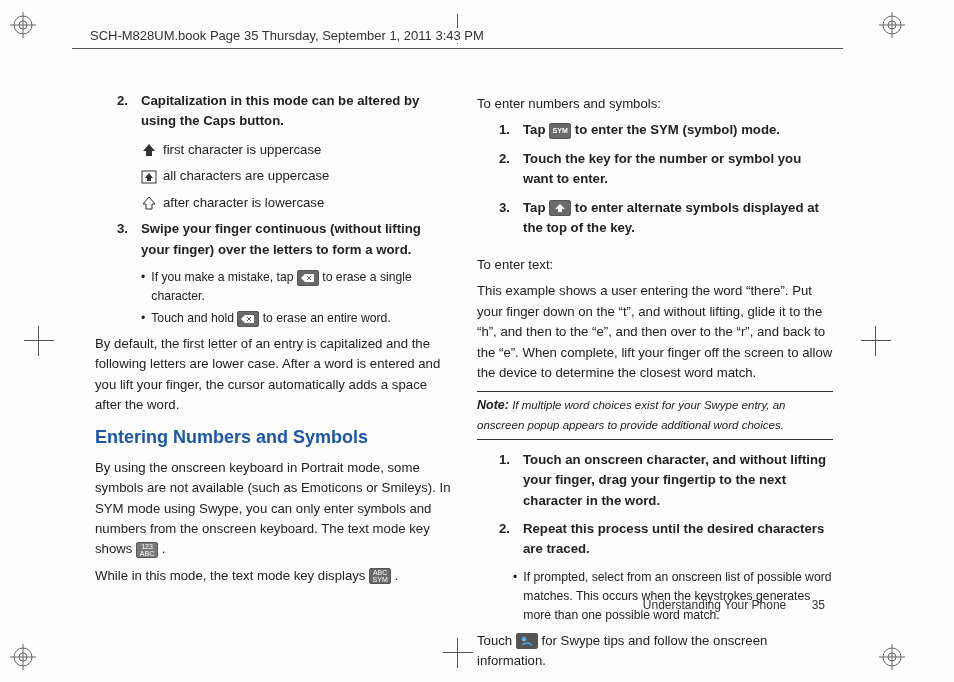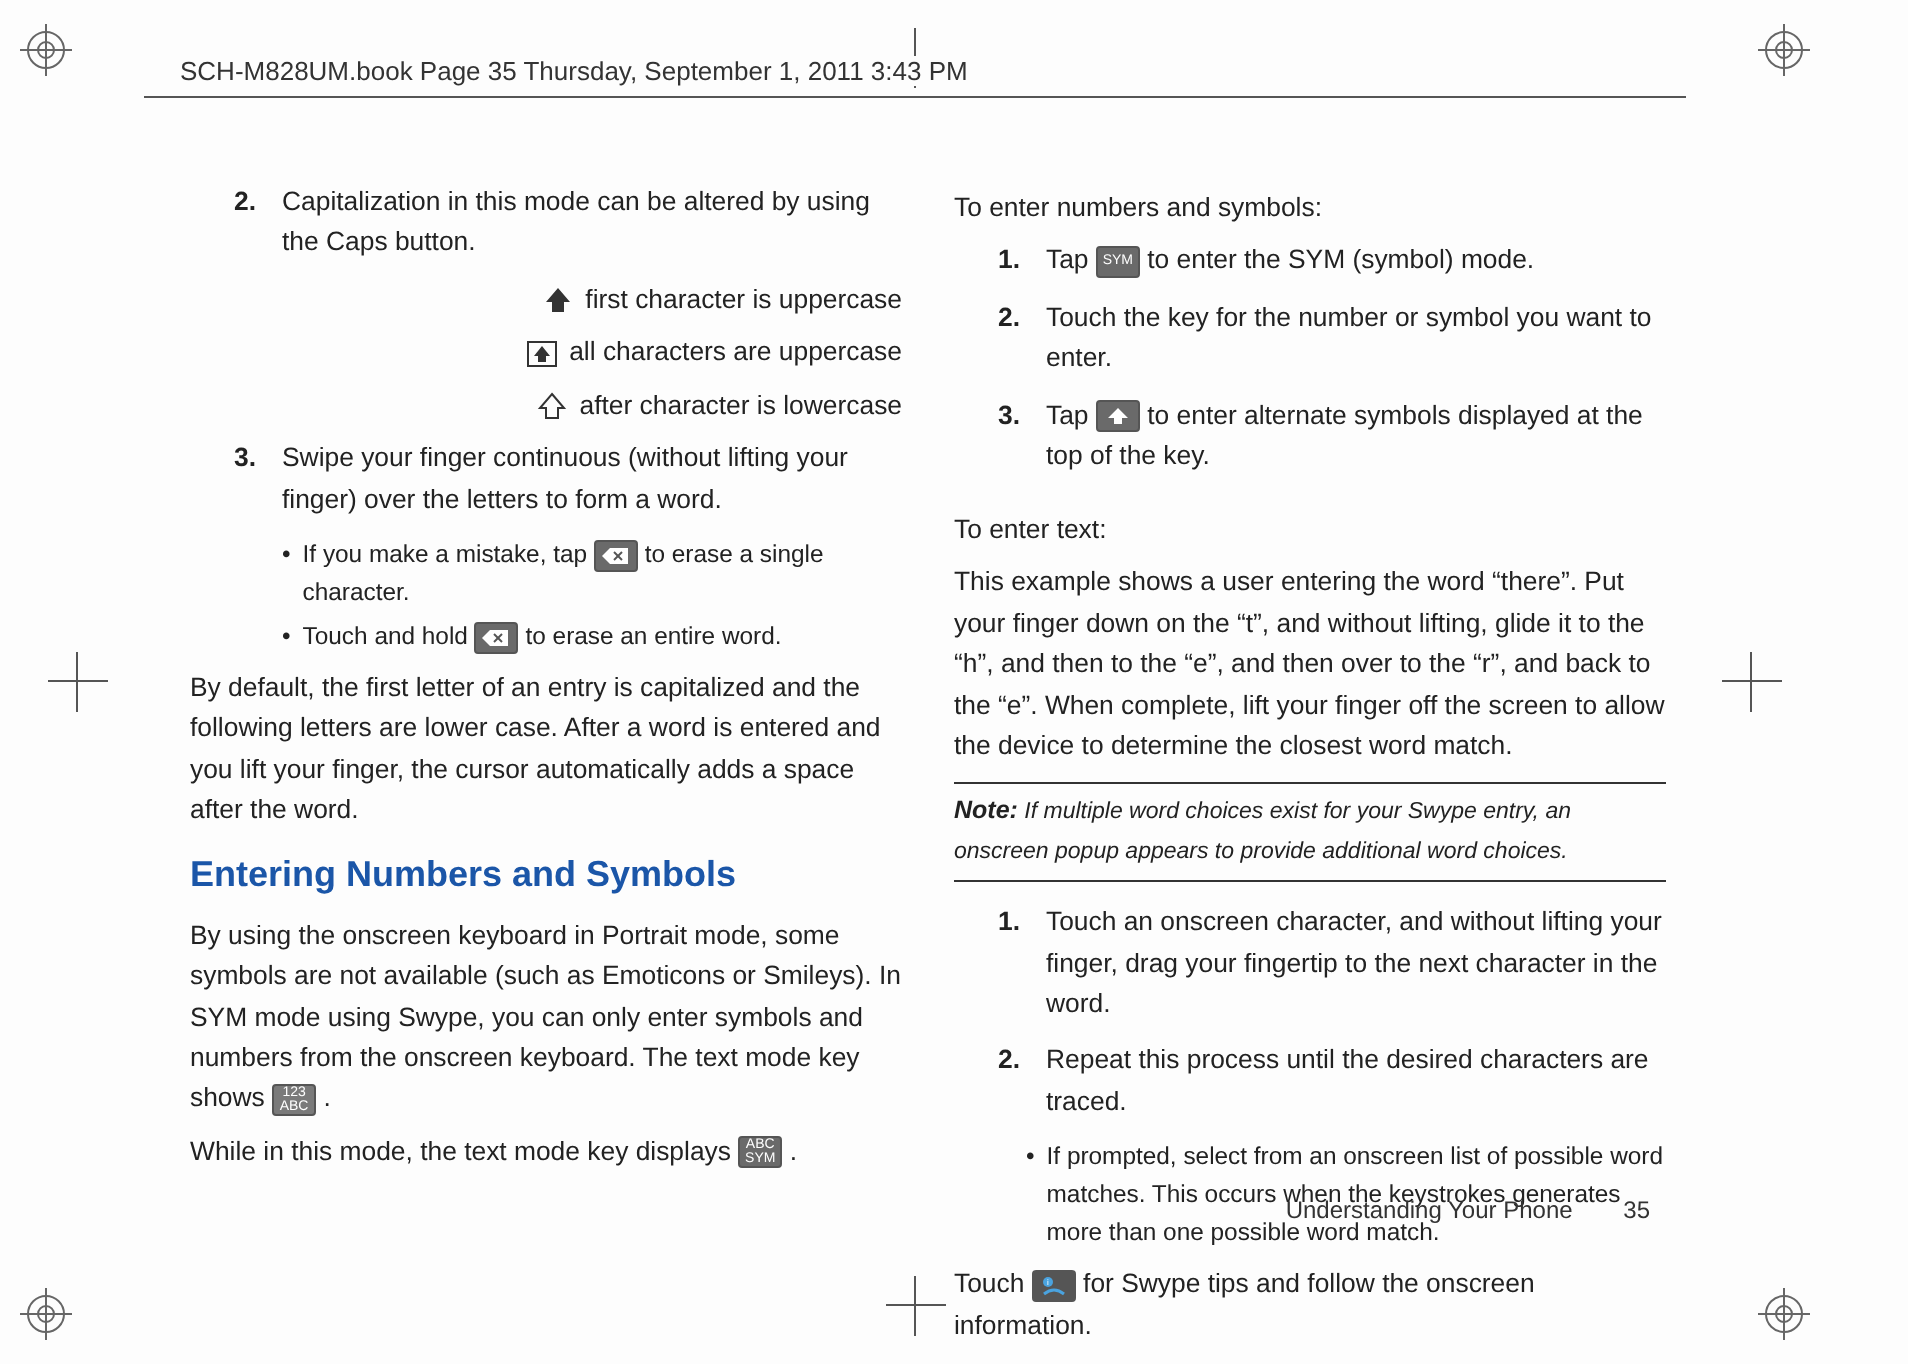--- a/index.html
+++ b/index.html
@@ -23,24 +23,24 @@
   .cross.rm { right: 24px; top: 50%; transform: translateY(-50%); }
 
   .header-line { position: absolute; left: 72px; right: 72px; top: 48px; border-top: 1px solid #555; }
   .header-text { position: absolute; left: 86px; top: 28px; font-size: 13px; color: #333; background:#fdfdfd; padding:0 4px; }
 
   .content { position: absolute; left: 95px; right: 82px; top: 88px; bottom: 70px; display: flex; gap: 26px; }
   .col { flex: 1 1 50%; font-size: 13.2px; line-height: 1.55; color: #222; }
 
   .numitem { display: flex; margin: 3px 0 8px 22px; }
   .numitem .num { width: 24px; font-weight: bold; flex: none; }
-  .numitem .body { flex: 1; }
+  .numitem .body { flex: 1; font-weight: bold; }
   .numitem.indented { margin-left: 22px; }
 
-  .iconline { margin: 6px 0 6px 46px; display: flex; align-items: center; gap: 6px; justify-content: flex-end; }
+  .iconline { margin: 6px 0 6px 46px; display: flex; align-items: center; gap: 6px; }
   .shift { width: 16px; height: 14px; display: inline-block; position: relative; }
   .shift svg { width:16px; height:14px; }
 
   .bulleted { margin: 3px 0 3px 46px; font-size: 12.2px; display:flex; gap:6px; }
   .bulleted .dot { flex:none; }
   .bulleted .b-body { flex:1; }
   .bulleted.r { margin-left: 36px; font-size: 12.2px; }
 
   .para { margin: 6px 0 6px 0; }
 

